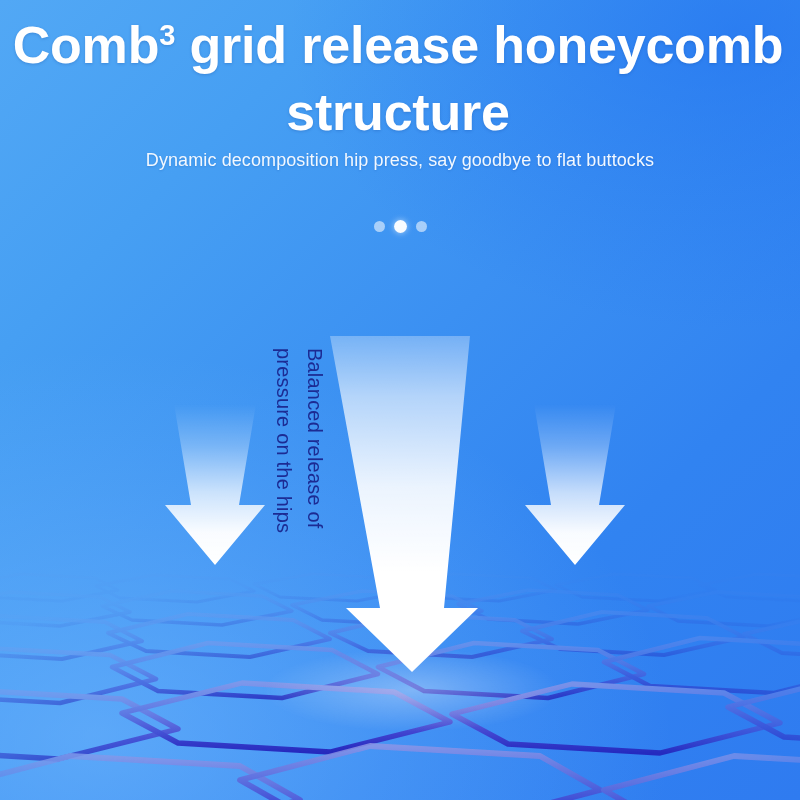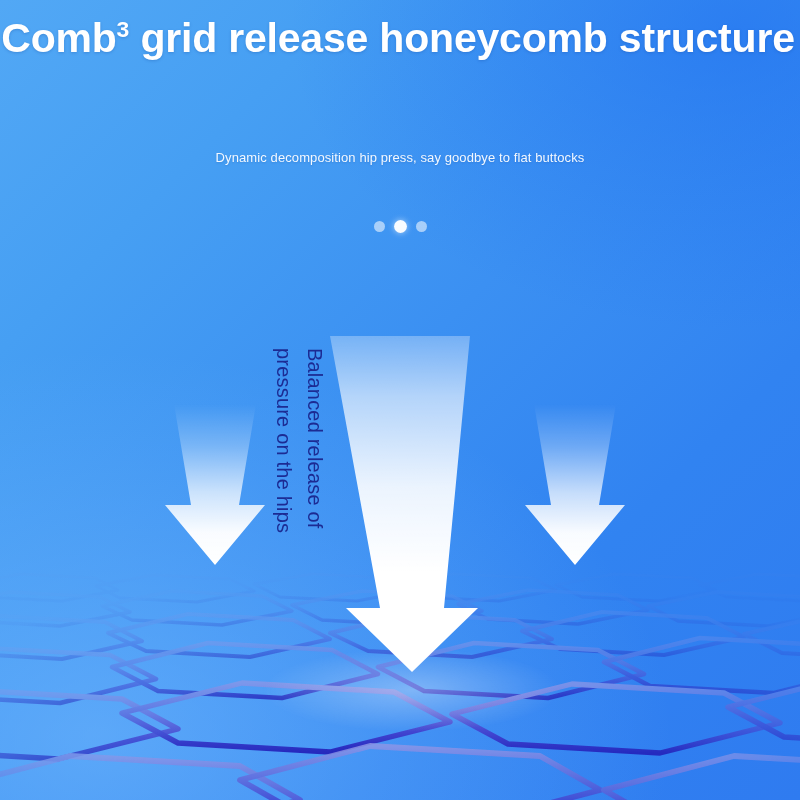--- a/index.html
+++ b/index.html
@@ -25,38 +25,38 @@
     pointer-events: none;
   }
   .headline {
     position: absolute;
     top: 12px;
     left: 0;
     width: 796px;
     text-align: center;
     color: #ffffff;
     font-weight: bold;
-    font-size: 41px;
+    font-size: 52px;
     line-height: 1.28;
     letter-spacing: -0.2px;
     text-shadow: 0 1px 3px rgba(20,70,150,0.28);
   }
   .headline sup {
     font-size: 0.56em;
     vertical-align: super;
     line-height: 0;
   }
   .subtitle {
     position: absolute;
     top: 150px;
     left: 0;
     width: 800px;
     text-align: center;
     color: #f2f8ff;
-    font-size: 13px;
+    font-size: 18px;
     font-weight: 400;
     letter-spacing: 0.1px;
     text-shadow: 0 1px 2px rgba(20,70,150,0.22);
   }
   .dots {
     position: absolute;
     top: 220px;
     left: 0;
     width: 800px;
     display: flex;

